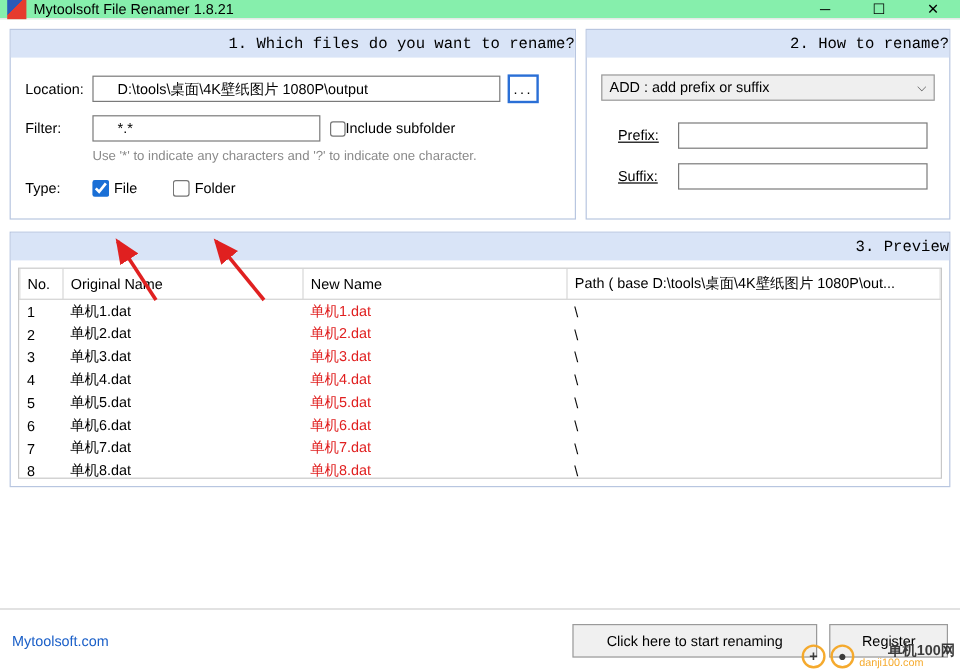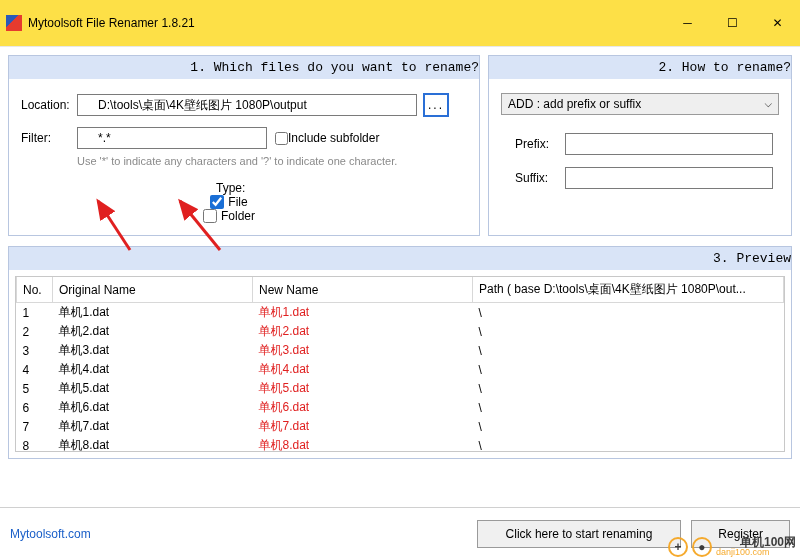--- a/index.html
+++ b/index.html
@@ -1,18 +1,18 @@
 <!DOCTYPE html>
 <html><head>
 <meta charset="utf-8">
 <style>
 * { box-sizing: border-box; margin: 0; padding: 0; font-family: "Segoe UI", Tahoma, sans-serif; font-size: 12px; }
 body { background: #fff; width: 800px; height: 559px; overflow: hidden; }
 
-.titlebar { height: 47px; background: #fde047; display: flex; align-items: center; padding: 0 0 0 6px; border-bottom: 1px solid #e8e8e8; }
+.titlebar { height: 16px; background: #86efac; display: flex; align-items: center; padding: 0 0 0 6px; border-bottom: 1px solid #e8e8e8; }
 .titlebar .appicon { width: 16px; height: 16px; margin-right: 6px; background: linear-gradient(135deg,#2a5ab8 40%,#e63b2e 40%); }
 .titlebar .title { flex: 1; color: #000; }
 .winbtns { display: flex; }
 .winbtn { width: 45px; height: 30px; display: flex; align-items: center; justify-content: center; color: #000; }
 
 .content { padding: 8px; }
 .top { display: flex; gap: 8px; }
 .panel { border: 1px solid #b8c6e0; }
 .panel-h { background: #d9e4f7; font-family: "Courier New", monospace; text-align: right; padding: 4px 0; font-size: 13px; }
 .panel-b { padding: 14px 12px 12px 12px; }
@@ -20,29 +20,29 @@
 .panel-right { flex: 1; }
 
 .fld { display: flex; align-items: center; margin-bottom: 10px; }
 .fld .lbl { width: 56px; color: #000; }
 .fld input[type=text] { border: 1px solid #7a7a7a; padding: 3px 20px; background: #fff; }
 .loc-input { width: 340px; }
 .browse-btn { width: 26px; height: 24px; border: 2px solid #2a6fd6; background: #fff; margin-left: 6px; display:flex; align-items:center; justify-content:center; letter-spacing:2px; }
 .filter-input { width: 190px; }
 .sub-chk { margin-left: 8px; display: flex; align-items: center; }
 .hint { color: #8a8a8a; margin: -4px 0 14px 56px; font-size: 11px; }
-.type-row { display: flex; align-items: center; flex-direction: column; }
+.type-row { display: flex; align-items: center; }
 .type-row .lbl { width: 56px; }
 .chk { display: flex; align-items: center; margin-right: 30px; }
 .chk input { width: 14px; height: 14px; margin-right: 4px; accent-color: #1a6fd6; }
 
 .dd { border: 1px solid #9a9a9a; background: #efefef; padding: 3px 6px; display:flex; align-items:center; justify-content:space-between; margin-bottom: 18px; }
 .dd .chev { font-size: 10px; color:#333; }
 .rfld { display:flex; align-items:center; margin: 0 6px 12px 14px; }
-.rfld .rlbl { width: 50px; }
+.rfld .rlbl { width: 50px; text-decoration: underline; }
 .rfld input { flex:1; border:1px solid #7a7a7a; padding:3px 4px; }
 
 .preview { margin-top: 10px; border: 1px solid #b8c6e0; }
 .preview .panel-b { padding: 6px; }
 .table-wrap { border: 1px solid #c8c8c8; background:#fff; height: 176px; overflow:hidden; }
 table { width: 100%; border-collapse: collapse; }
 th { background: #fff; text-align: left; font-weight: normal; padding: 4px 6px; border: 1px solid #d8d8d8; border-top:none; font-size: 12px; }
 td { padding: 1px 6px; font-size: 12px; }
 th:nth-child(1),td:nth-child(1){ width: 36px; }
 th:nth-child(2),td:nth-child(2){ width: 200px; }

